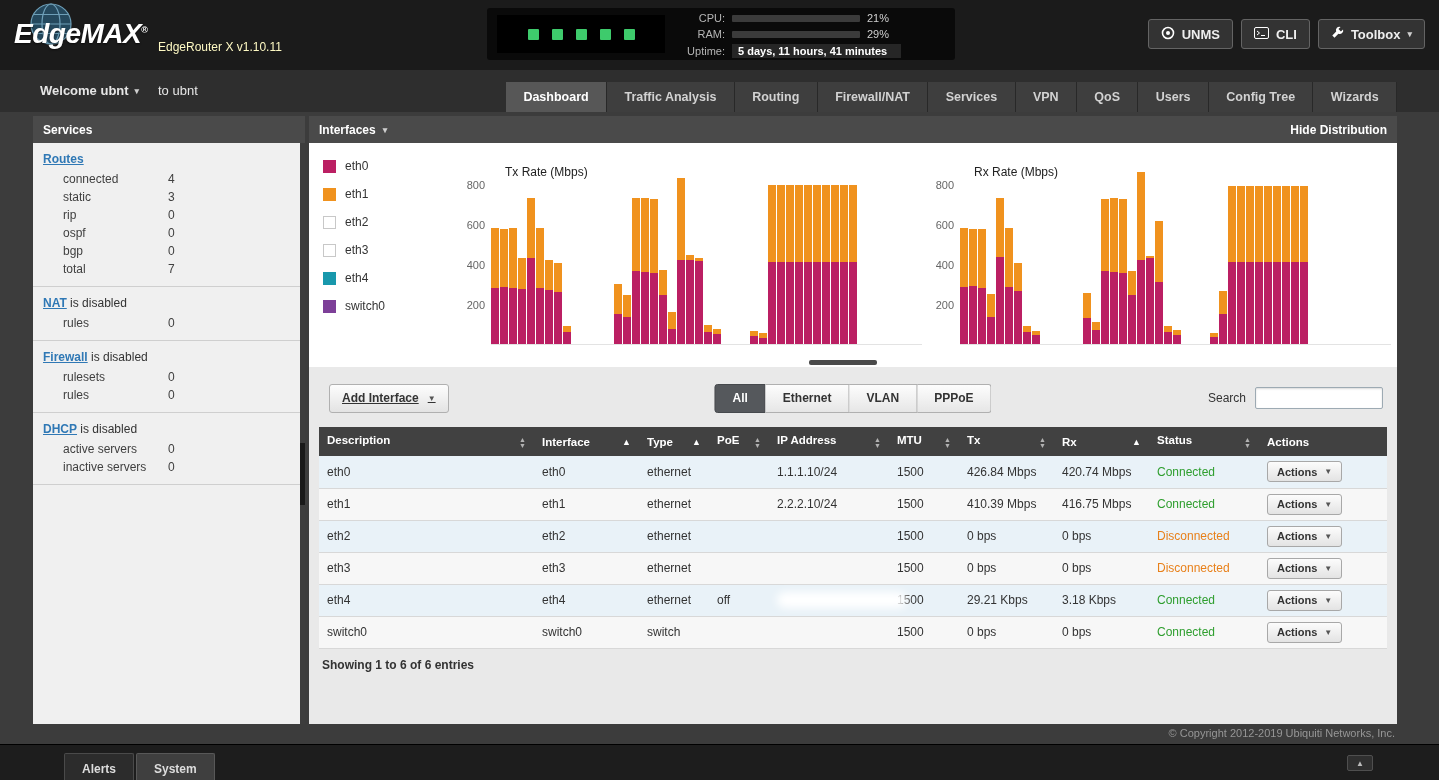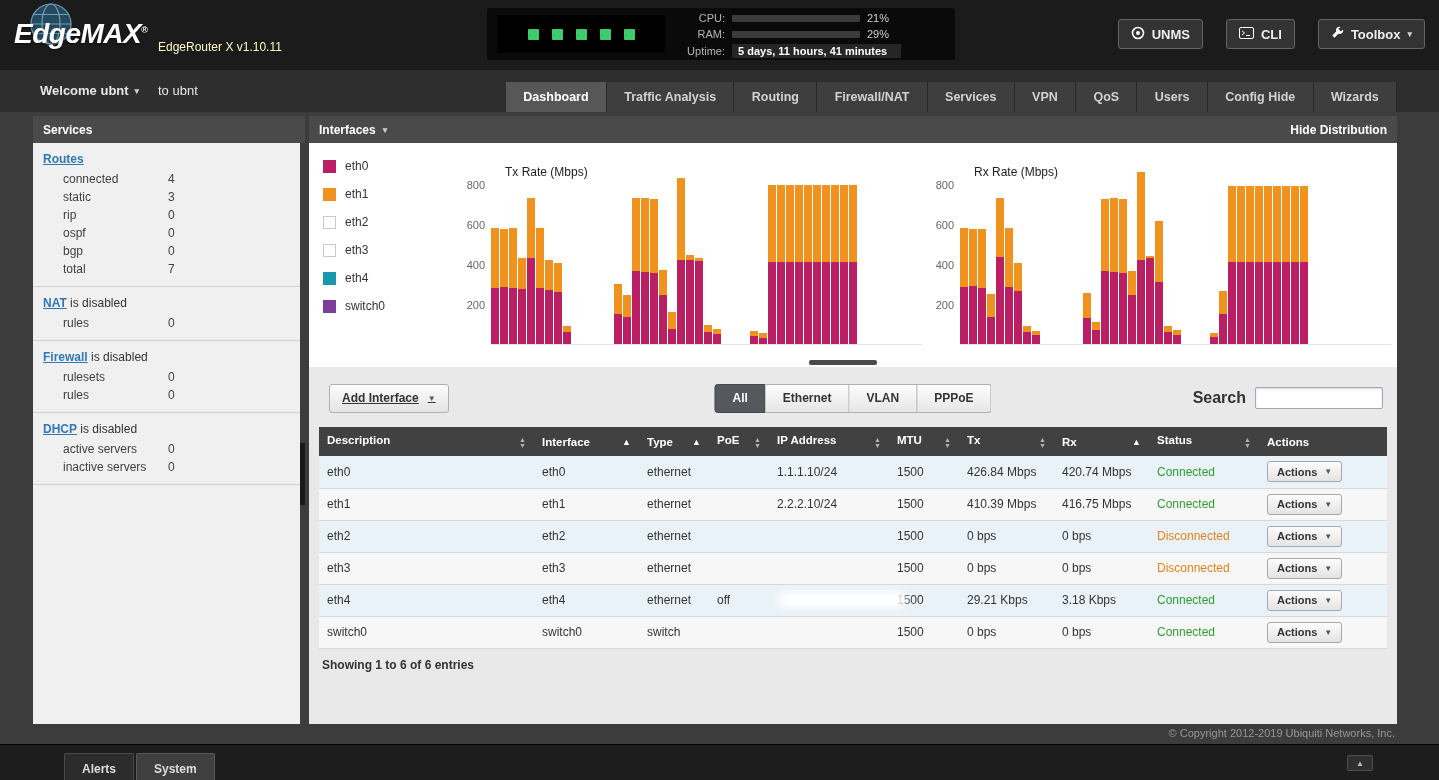--- a/index.html
+++ b/index.html
@@ -20,21 +20,21 @@
   .status-box{position:absolute;left:487px;top:8px;width:468px;height:52px;background:#0a0a0a;border-radius:3px;display:flex;align-items:center;gap:12px;padding:0 10px;}
   .led-panel{width:168px;height:38px;background:#000;display:flex;align-items:center;justify-content:center;gap:13px;}
   .led{width:11px;height:11px;background:#3ecb6c;border-radius:1px;display:inline-block;}
   .stats{flex:1;display:flex;flex-direction:column;gap:3px;font-size:11px;color:#b5b5b5;}
   .stat-row{display:grid;grid-template-columns:48px 128px 34px;align-items:center;gap:7px;height:13px;}
   .stat-label{text-align:right;}
   .bar-track{height:7px;background:#3b3b3b;border-radius:1px;overflow:hidden;}
   .bar-fill{height:100%;background:#2da9c7;}
   .stat-pct{color:#cfcfcf;}
   .uptime-chip{grid-column:2/4;background:#262626;color:#fff;font-weight:bold;font-size:11px;padding:1px 6px;white-space:nowrap;}
-  .top-actions{position:absolute;right:14px;top:19px;display:flex;gap:23px;padding-left:44px;}
+  .top-actions{position:absolute;right:14px;top:19px;display:flex;gap:8px;padding-left:44px;}
   .tbtn{height:30px;background:#333;border:1px solid #646464;border-radius:3px;color:#eee;font-size:13px;font-weight:bold;display:flex;align-items:center;gap:7px;padding:0 12px;cursor:pointer;}
   .caret-sm{font-size:9px;color:#cfcfcf;}
   
   .navbar{height:42px;background:#2e2e2e;position:relative;}
   .welcome{position:absolute;left:40px;top:13px;font-size:13px;color:#e6e6e6;font-weight:bold;display:flex;align-items:center;gap:6px;}
   .hostname{position:absolute;left:158px;top:13px;font-size:13px;color:#e6e6e6;}
   .nav-tabs{position:absolute;left:506px;right:42px;bottom:0;display:flex;height:30px;}
   .nav-tab{flex:1 1 auto;padding:0 10px;line-height:30px;text-align:center;font-size:12.5px;font-weight:bold;color:#d2d2d2;background:#3e3e3e;border-right:1px solid #282828;white-space:nowrap;cursor:pointer;}
   .nav-tab.active{background:#575757;color:#fff;}
   
@@ -71,21 +71,21 @@
   .controls{position:relative;height:30px;margin-bottom:14px;display:flex;align-items:center;}
   .btn-light{background:linear-gradient(#fdfdfd,#e3e3e3);border:1px solid #b0b0b0;border-radius:3px;height:29px;padding:0 12px;font-size:12px;font-weight:bold;color:#333;display:flex;align-items:center;gap:9px;cursor:pointer;font-family:inherit;text-decoration:underline;}
   .add-btn{margin-left:10px;}
   .caret-dk{font-size:8px;color:#555;}
   .filter-group{position:absolute;left:50%;transform:translateX(-50%);display:flex;}
   .filter-tab{height:29px;padding:0 17px;font-size:12px;font-weight:bold;border:1px solid #b0b0b0;border-left:none;background:linear-gradient(#fdfdfd,#e6e6e6);color:#333;display:flex;align-items:center;cursor:pointer;}
   .filter-tab.first{border-left:1px solid #b0b0b0;border-radius:3px 0 0 3px;}
   .filter-tab.last{border-radius:0 3px 3px 0;}
   .filter-tab.active{background:#55585c;color:#fff;border-color:#46494d;}
   .search-wrap{position:absolute;right:4px;display:flex;align-items:center;gap:9px;}
-  .search-label{font-size:16px;font-weight:bold;color:#333;}
+  .search-label{font-size:12px;font-weight:normal;color:#333;}
   .search-input{width:128px;height:22px;border:1px solid #9daab3;border-radius:2px;background:#fff;box-shadow:inset 0 1px 2px rgba(0,0,0,.15);font-family:inherit;font-size:12px;padding:0 5px;}
   .iface-table{width:100%;border-collapse:collapse;table-layout:fixed;font-size:12px;}
   .iface-table th{background:#414141;color:#fff;height:29px;font-size:11.5px;font-weight:bold;text-align:left;padding:0 8px;cursor:pointer;}
   .sort{display:inline-flex;flex-direction:column;float:right;font-size:7px;color:#b2b2b2;line-height:6px;margin-top:3px;}
   .sort.single{font-size:9px;color:#fff;line-height:10px;margin-top:1px;}
   .iface-table td{height:32px;padding:0 8px;border-bottom:1px solid #d8d8d8;color:#333;vertical-align:middle;}
   tr.odd td{background:#e9f2f8;}
   tr.even td{background:#f7f7f7;}
   .actions-btn{height:21px;padding:0 9px;font-size:11px;font-weight:bold;color:#333;background:linear-gradient(#fcfcfc,#e3e3e3);border:1px solid #a8a8a8;border-radius:3px;display:inline-flex;align-items:center;gap:7px;cursor:pointer;font-family:inherit;}
   .blur-blob{width:130px;height:16px;background:#fff;border-radius:8px;filter:blur(4px);}
@@ -179,21 +179,21 @@
   <div class="hostname">to ubnt</div>
   <div class="nav-tabs">
       <div class="nav-tab active">Dashboard</div>
       <div class="nav-tab">Traffic Analysis</div>
       <div class="nav-tab">Routing</div>
       <div class="nav-tab">Firewall/NAT</div>
       <div class="nav-tab">Services</div>
       <div class="nav-tab">VPN</div>
       <div class="nav-tab">QoS</div>
       <div class="nav-tab">Users</div>
-      <div class="nav-tab">Config Hide</div>
+      <div class="nav-tab">Config Tree</div>
       <div class="nav-tab">Wizards</div>
     </div>
 </nav>
 
 <div class="content">
 
   <aside class="sidebar">
     <div class="panel-header">
       <div class="ph-left">
           <span>Services</span>

